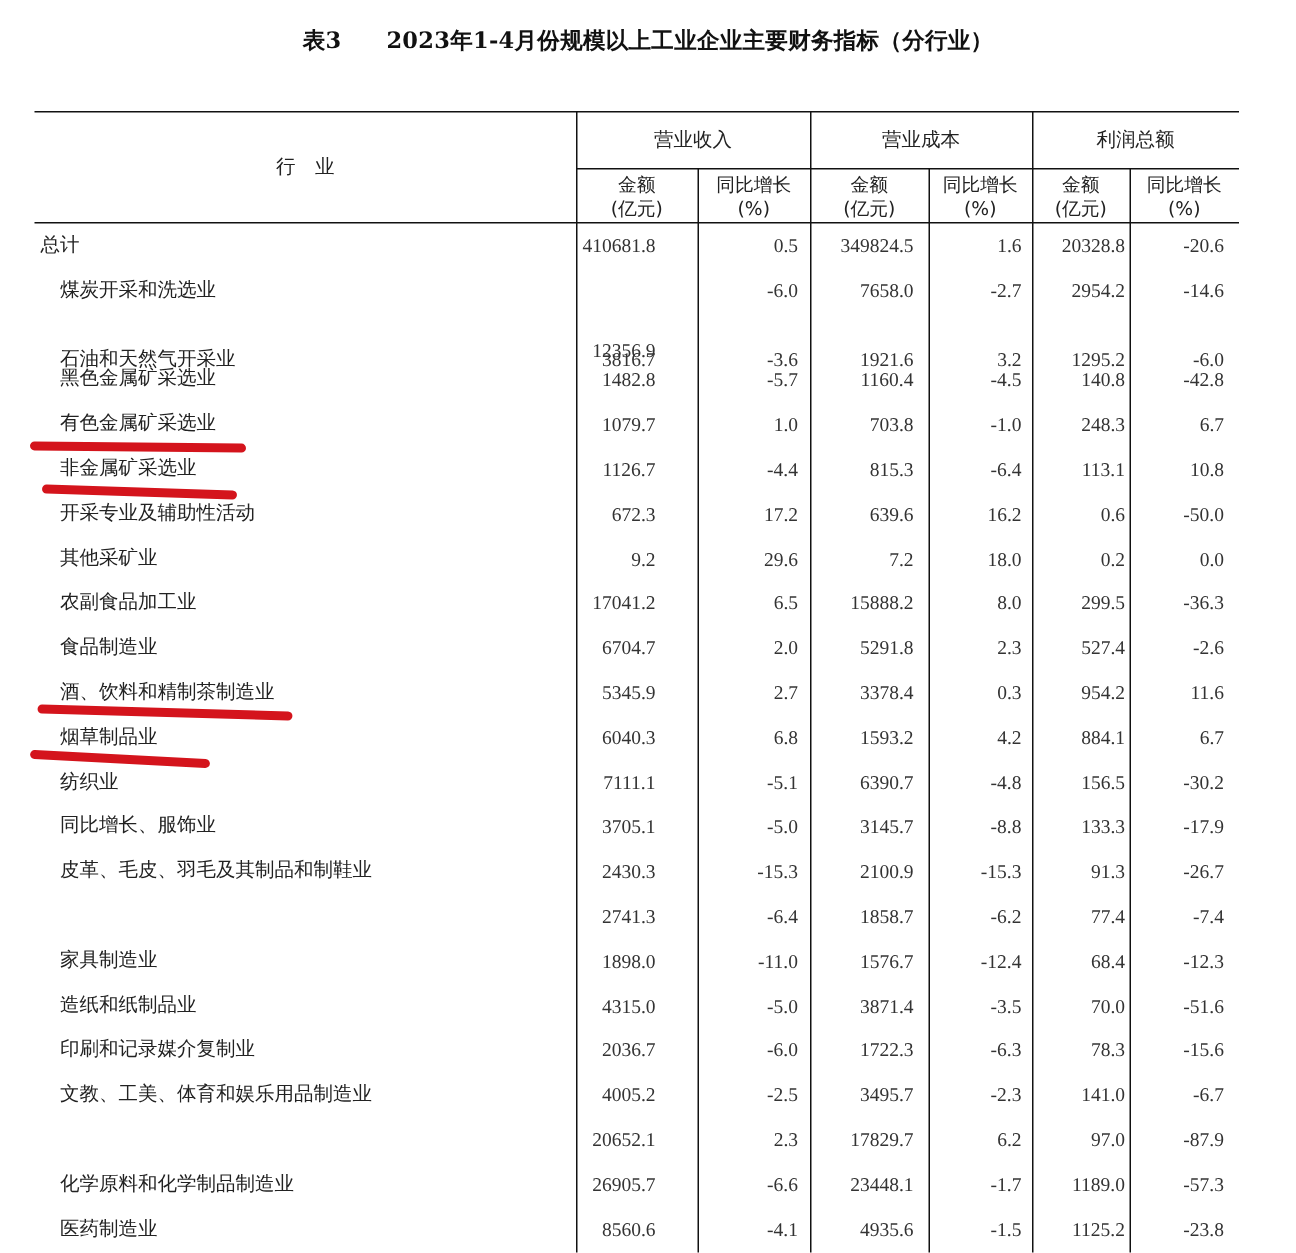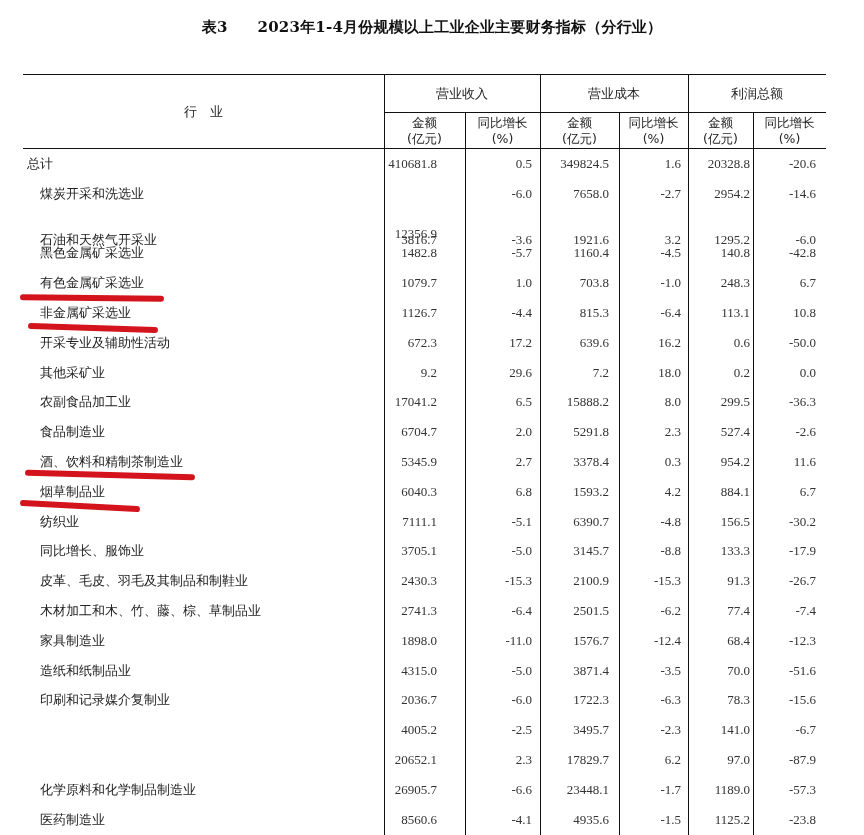--- a/index.html
+++ b/index.html
@@ -203,24 +203,23 @@
       <div class="row" style="top: 492.2px;">
         <div class="name indent">皮革、毛皮、羽毛及其制品和制鞋业</div>
         <div class="cell" style="right: 389px;">2430.3</div>
         <div class="cell" style="right: 294px;">-15.3</div>
         <div class="cell" style="right: 217px;">2100.9</div>
         <div class="cell" style="right: 145px;">-15.3</div>
         <div class="cell" style="right: 76px; margin-left: 46px;">91.3</div>
         <div class="cell" style="right: 10px;">-26.7</div>
       </div>
       <div class="row" style="top: 522px;">
-        <div class="name indent">木材加工和木、竹、藤、棕、草制品业</div>
         <div class="cell" style="right: 389px;">2741.3</div>
         <div class="cell" style="right: 294px;">-6.4</div>
-        <div class="cell" style="right: 217px;">2501.5</div>
+        <div class="cell" style="right: 217px;">1858.7</div>
         <div class="cell" style="right: 145px;">-6.2</div>
         <div class="cell" style="right: 76px;">77.4</div>
         <div class="cell" style="right: 10px;">-7.4</div>
       </div>
       <div class="row" style="top: 551.8px;">
         <div class="name indent">家具制造业</div>
         <div class="cell" style="right: 389px;">1898.0</div>
         <div class="cell" style="right: 294px;">-11.0</div>
         <div class="cell" style="right: 217px;">1576.7</div>
         <div class="cell" style="right: 145px;">-12.4</div>
@@ -239,20 +238,21 @@
       <div class="row" style="top: 611.4px;">
         <div class="name indent">印刷和记录媒介复制业</div>
         <div class="cell" style="right: 389px;">2036.7</div>
         <div class="cell" style="right: 294px;">-6.0</div>
         <div class="cell" style="right: 217px;">1722.3</div>
         <div class="cell" style="right: 145px;">-6.3</div>
         <div class="cell" style="right: 76px;">78.3</div>
         <div class="cell" style="right: 10px;">-15.6</div>
       </div>
       <div class="row" style="top: 641.2px;">
+        <div class="name indent">文教、工美、体育和娱乐用品制造业</div>
         <div class="cell" style="right: 389px;">4005.2</div>
         <div class="cell" style="right: 294px;">-2.5</div>
         <div class="cell" style="right: 217px;">3495.7</div>
         <div class="cell" style="right: 145px;">-2.3</div>
         <div class="cell" style="right: 76px;">141.0</div>
         <div class="cell" style="right: 10px;">-6.7</div>
       </div>
       <div class="row" style="top: 671px;">
         <div class="cell" style="right: 389px;">20652.1</div>
         <div class="cell" style="right: 294px;">2.3</div>

